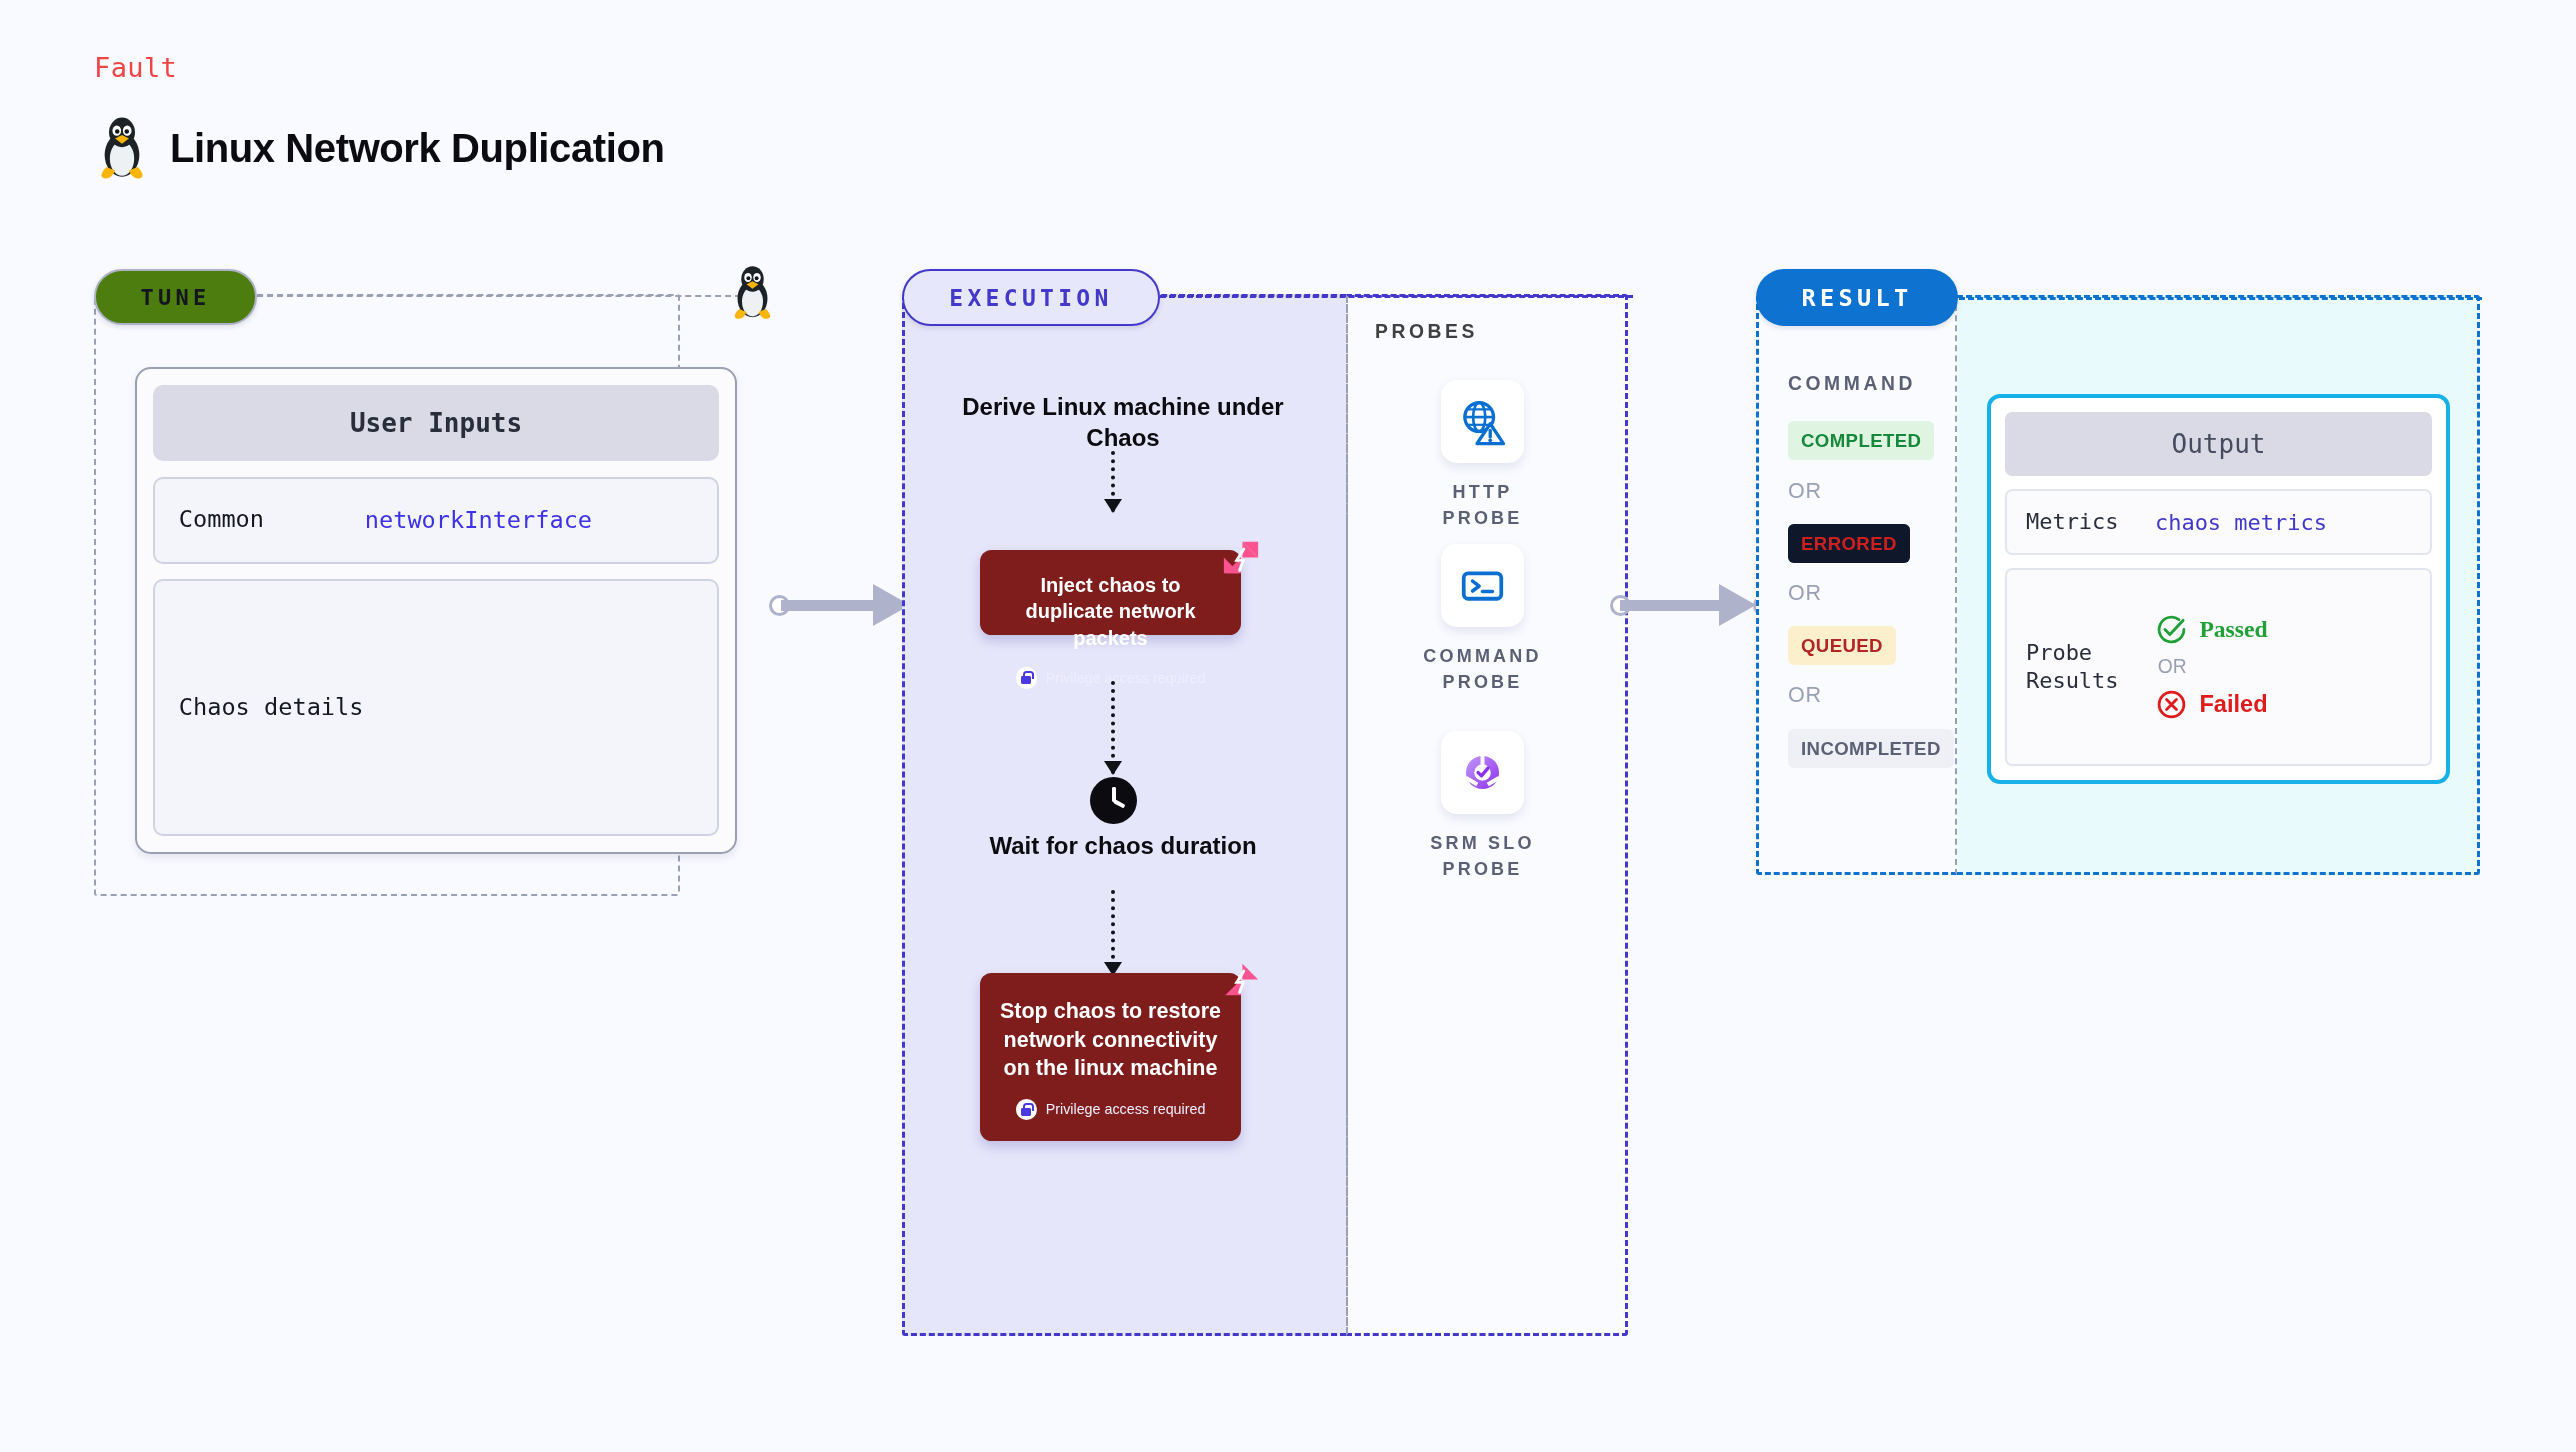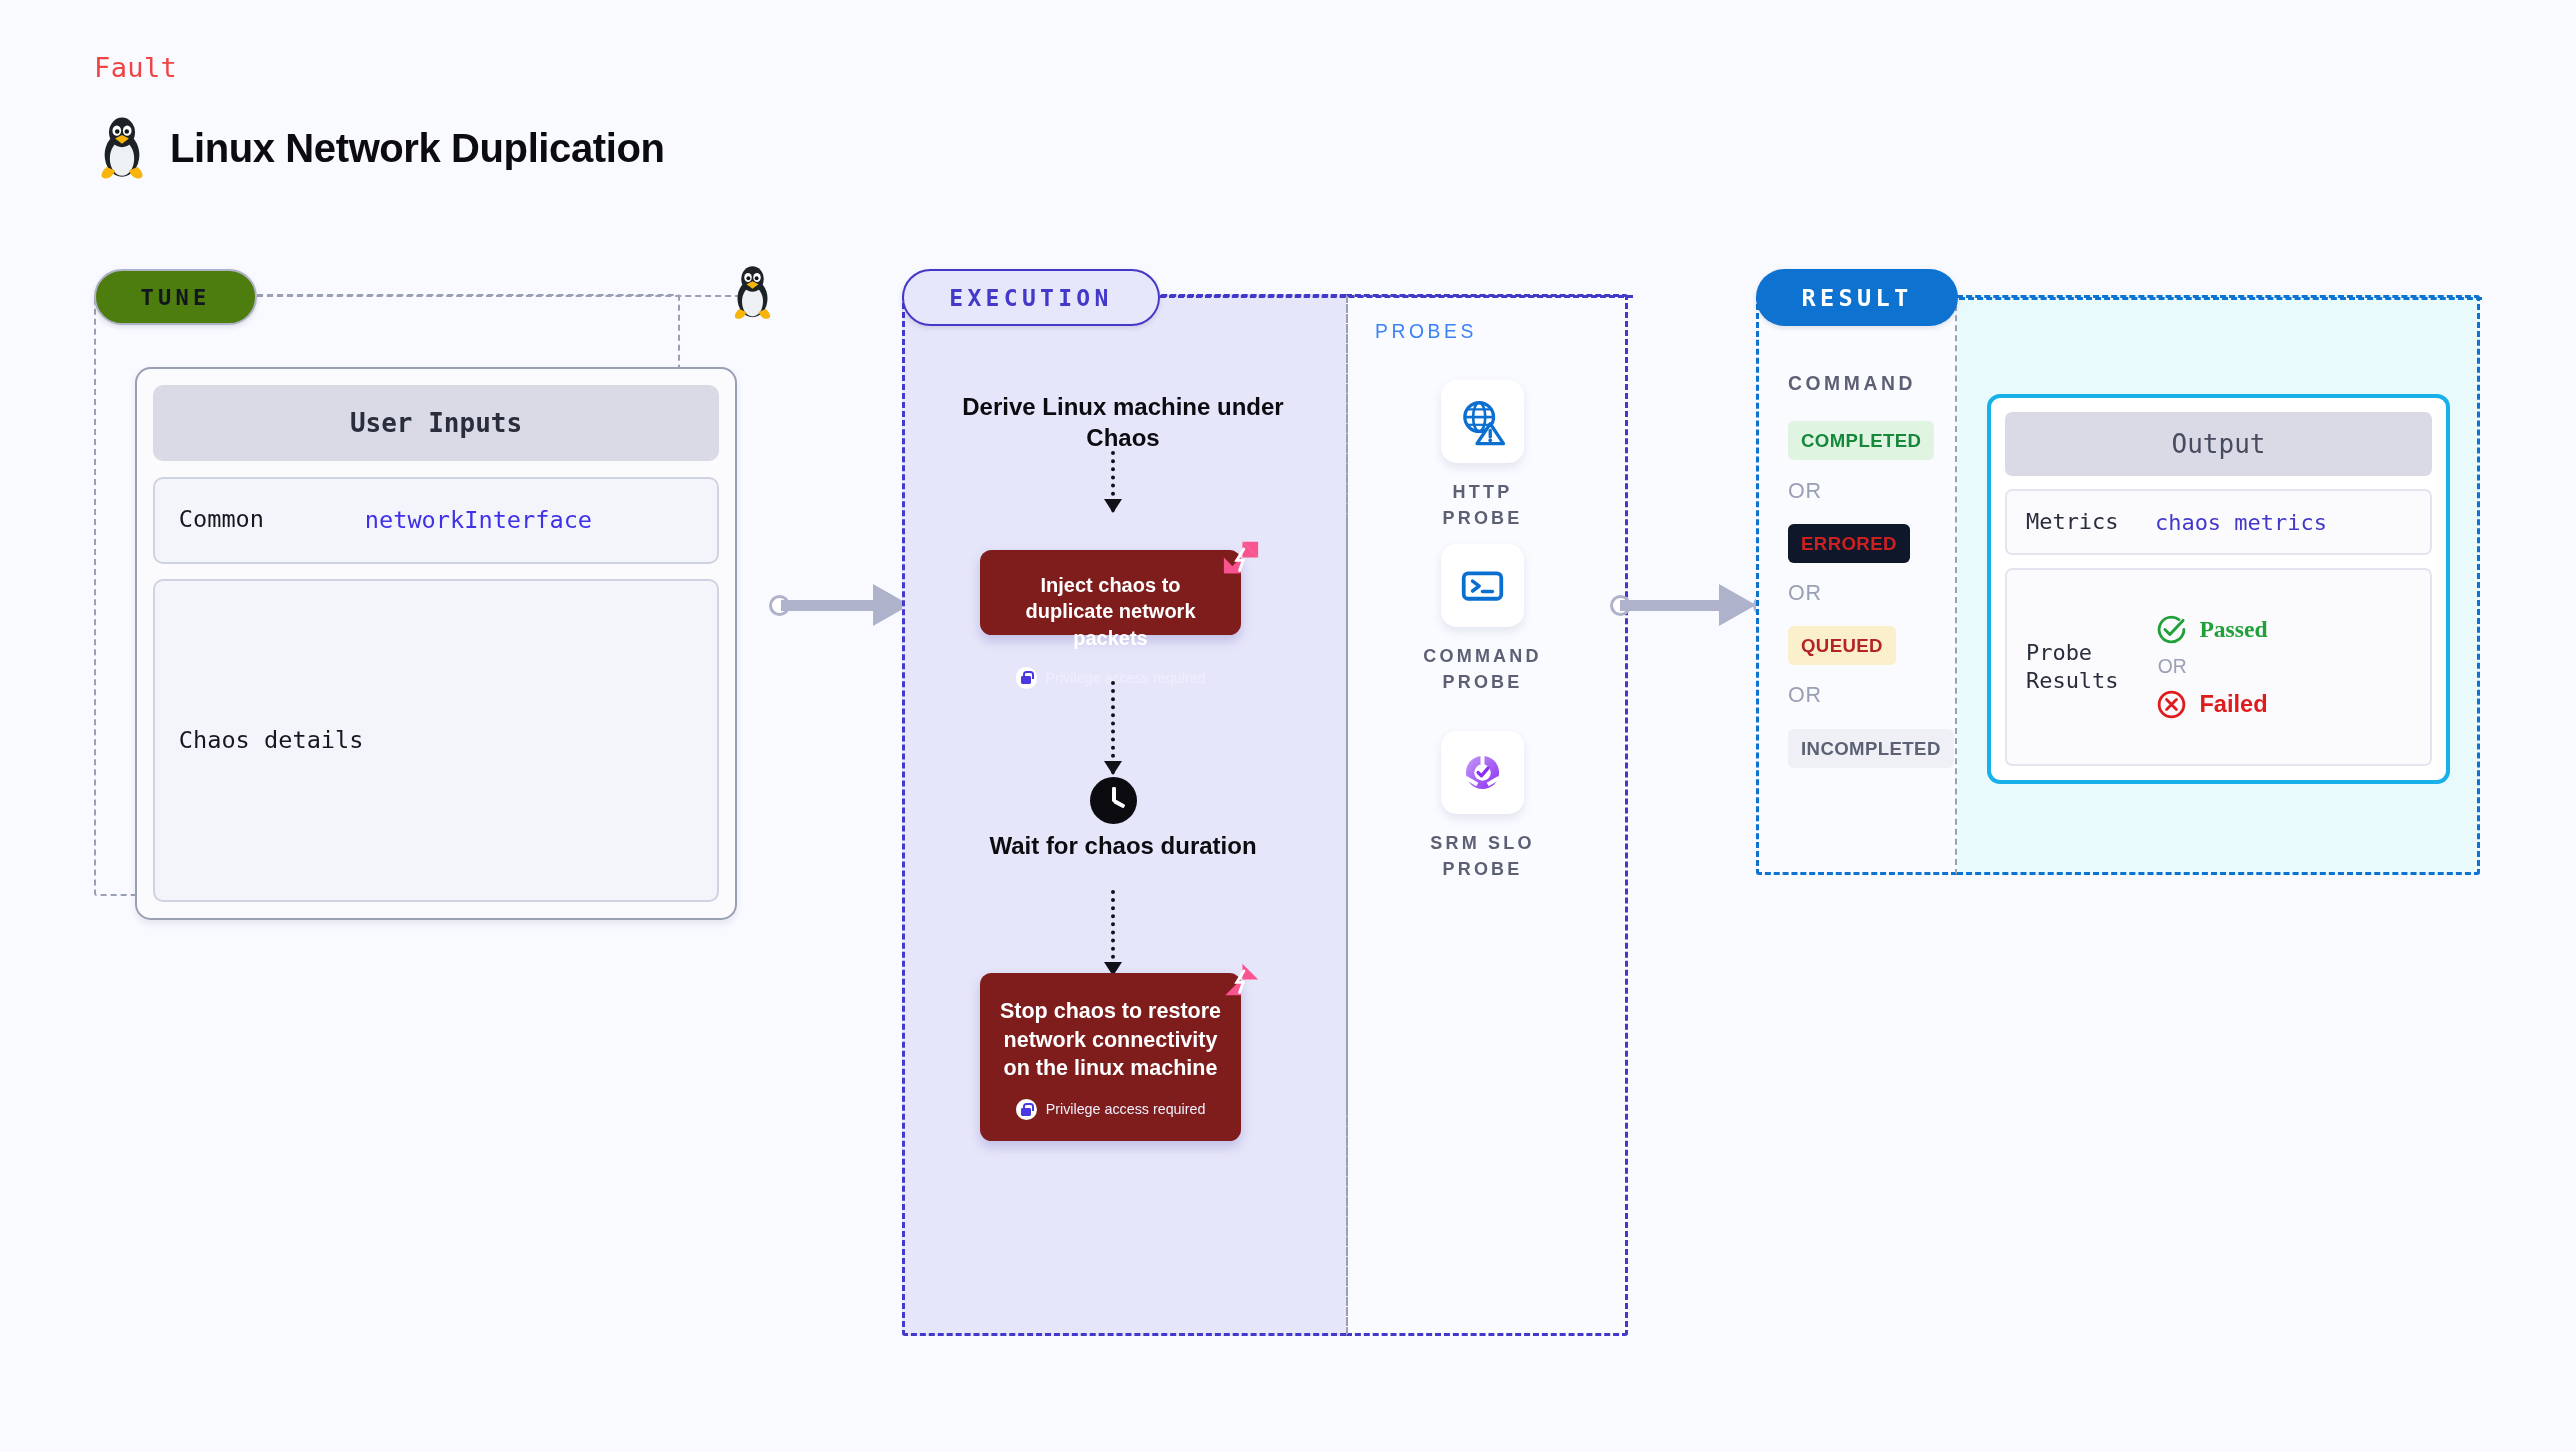--- a/index.html
+++ b/index.html
@@ -62,21 +62,21 @@
     border-radius: 2.9px 0 0 2.9px; background: #fafbff;
   }
   .output-panel {
     left: 1957px; top: 295px; width: 523px; height: 580px;
     border: 3.6px dashed #0d72d0; border-left: none; border-radius: 0 2.9px 2.9px 0;
     background: #e9fafd;
   }
 
   
   .inputs-card {
-    position: absolute; left: 135px; top: 367px; width: 602px; height: 553px;
+    position: absolute; left: 135px; top: 367px; width: 602px; height: 487px;
     background: #fbfbfe; border: 2.9px solid #9aa0b4; border-radius: 15.8px;
     padding: 15.8px; display: flex; flex-direction: column; gap: 15.8px;
     box-shadow: 0 3.6px 7.2px rgba(60,66,100,.10);
   }
   .card-head {
     height: 76px; background: #d9dae6; border-radius: 10px;
     display: flex; align-items: center; justify-content: center;
     font-family: "DejaVu Sans Mono", monospace; font-size: 26px; color: #2a2e3c; font-weight: 700;
   }
   .kv-box {
@@ -153,21 +153,21 @@
   .card-stop   { left: 980px; top: 973px; width: 261px; height: 168px; padding-top: 24px; }
   .card-stop .title { font-size: 21.5px; }
 
   .fault-badge { position: absolute; width: 40px; height: 40px; }
   .fb1 { left: 1221px; top: 539px; }
   .fb2 { left: 1221px; top: 961px; }
 
   
   .probes-title {
     position: absolute; left: 1375px; top: 321px;
-    font-size: 19.3px; font-weight: 400; letter-spacing: 3.6px; color: #3b82f6;
+    font-size: 19.3px; font-weight: 700; letter-spacing: 3.6px; color: #404040;
   }
   .probe { position: absolute; width: 143px; text-align: center; }
   .probe-tile {
     width: 83px; height: 83px; margin: 0 auto; background: #ffffff;
     border-radius: 15.8px; display: flex; align-items: center; justify-content: center;
     box-shadow: 0 4.3px 10px rgba(70,80,130,.12);
   }
   .probe-name {
     margin-top: 15.8px; font-size: 18px; font-weight: 700; letter-spacing: 3.2px;
     color: #5b6074; line-height: 1.45;

